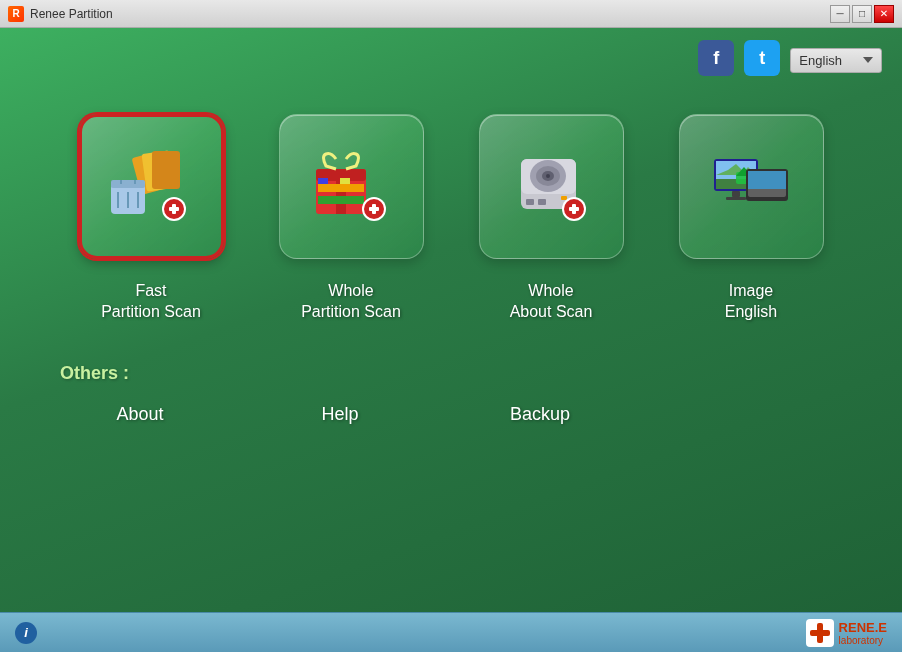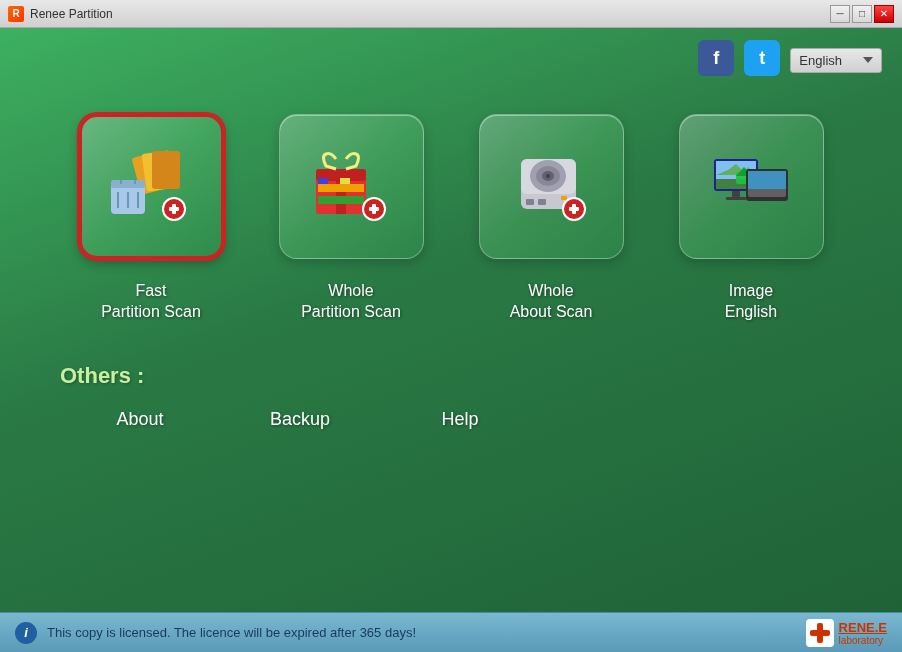--- a/index.html
+++ b/index.html
@@ -162,27 +162,28 @@
       text-shadow: 1px 1px 3px rgba(0,0,0,0.5);
       line-height: 1.3;
     }
 
     
     .others-section {
       padding: 20px 60px 10px;
     }
     .others-label {
       color: #c8f0a0;
-      font-size: 22px;
+      font-size: 18px;
       font-weight: bold;
       margin-bottom: 20px;
       text-shadow: 1px 1px 3px rgba(0,0,0,0.3);
     }
     .others-grid {
       display: flex;
+      gap: 40px;
     }
     .other-item {
       color: white;
       font-size: 18px;
       font-weight: 500;
       cursor: pointer;
       width: 160px;
       text-align: center;
       text-shadow: 1px 1px 3px rgba(0,0,0,0.4);
     }
@@ -233,21 +234,21 @@
     .renee-logo-icon {
       width: 28px;
       height: 28px;
       background: white;
       border-radius: 4px;
       display: flex;
       align-items: center;
       justify-content: center;
       position: relative;
     }
-    .renee-top { color: #cc3300; font-size: 13px; font-weight: 900; text-decoration: underline; }
+    .renee-top { color: #cc3300; font-size: 13px; font-weight: 900; }
     .renee-bottom { color: #cc3300; font-size: 10px; }
 
     
     .svg-icon {
       width: 90px;
       height: 85px;
     }
   </style>
 </head>
 <body>
@@ -387,29 +388,28 @@
         <span>English</span>
       </div>
     </div>
 
   </div>
 
   <div class="others-section">
     <div class="others-label">Others :</div>
     <div class="others-grid">
       <div class="other-item">About</div>
+      <div class="other-item">Help</div>
       <div class="other-item">Backup</div>
-      <div class="other-item">Help</div>
     </div>
   </div>
 
   <div class="status-bar">
     <div class="status-left">
       <div class="info-icon">i</div>
-      <span class="status-text">This copy is licensed. The licence will be expired after 365 days!</span>
     </div>
     <div class="renee-logo">
       <div class="renee-logo-icon">
         <svg width="24" height="24" viewBox="0 0 24 24">
           <rect x="9" y="2" width="6" height="20" rx="2" fill="#cc3300"></rect>
           <rect x="2" y="9" width="20" height="6" rx="2" fill="#cc3300"></rect>
         </svg>
       </div>
       <div>
         <div class="renee-top">RENE.E</div>

